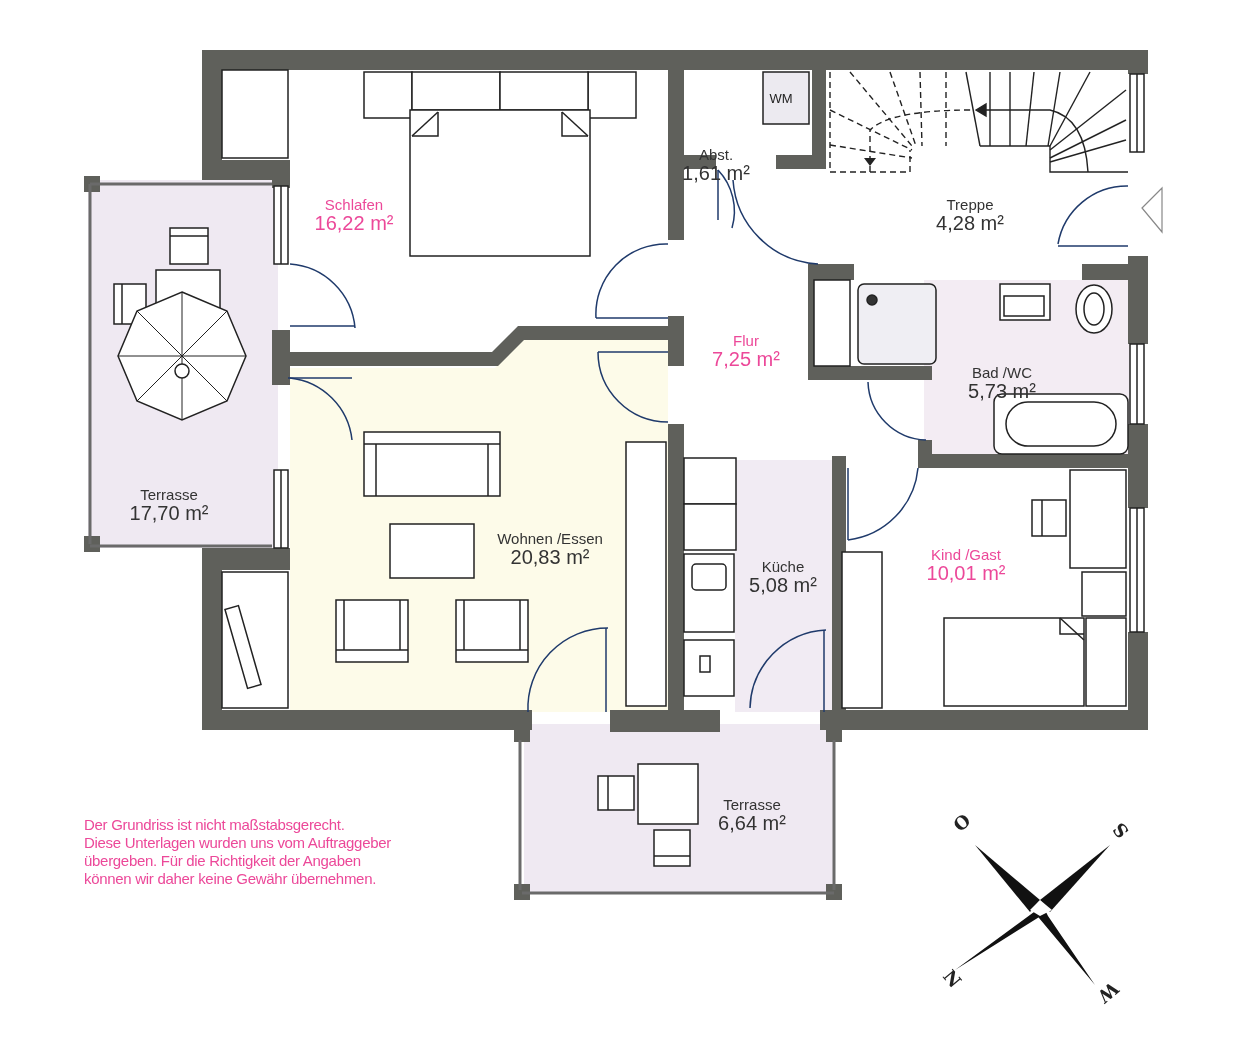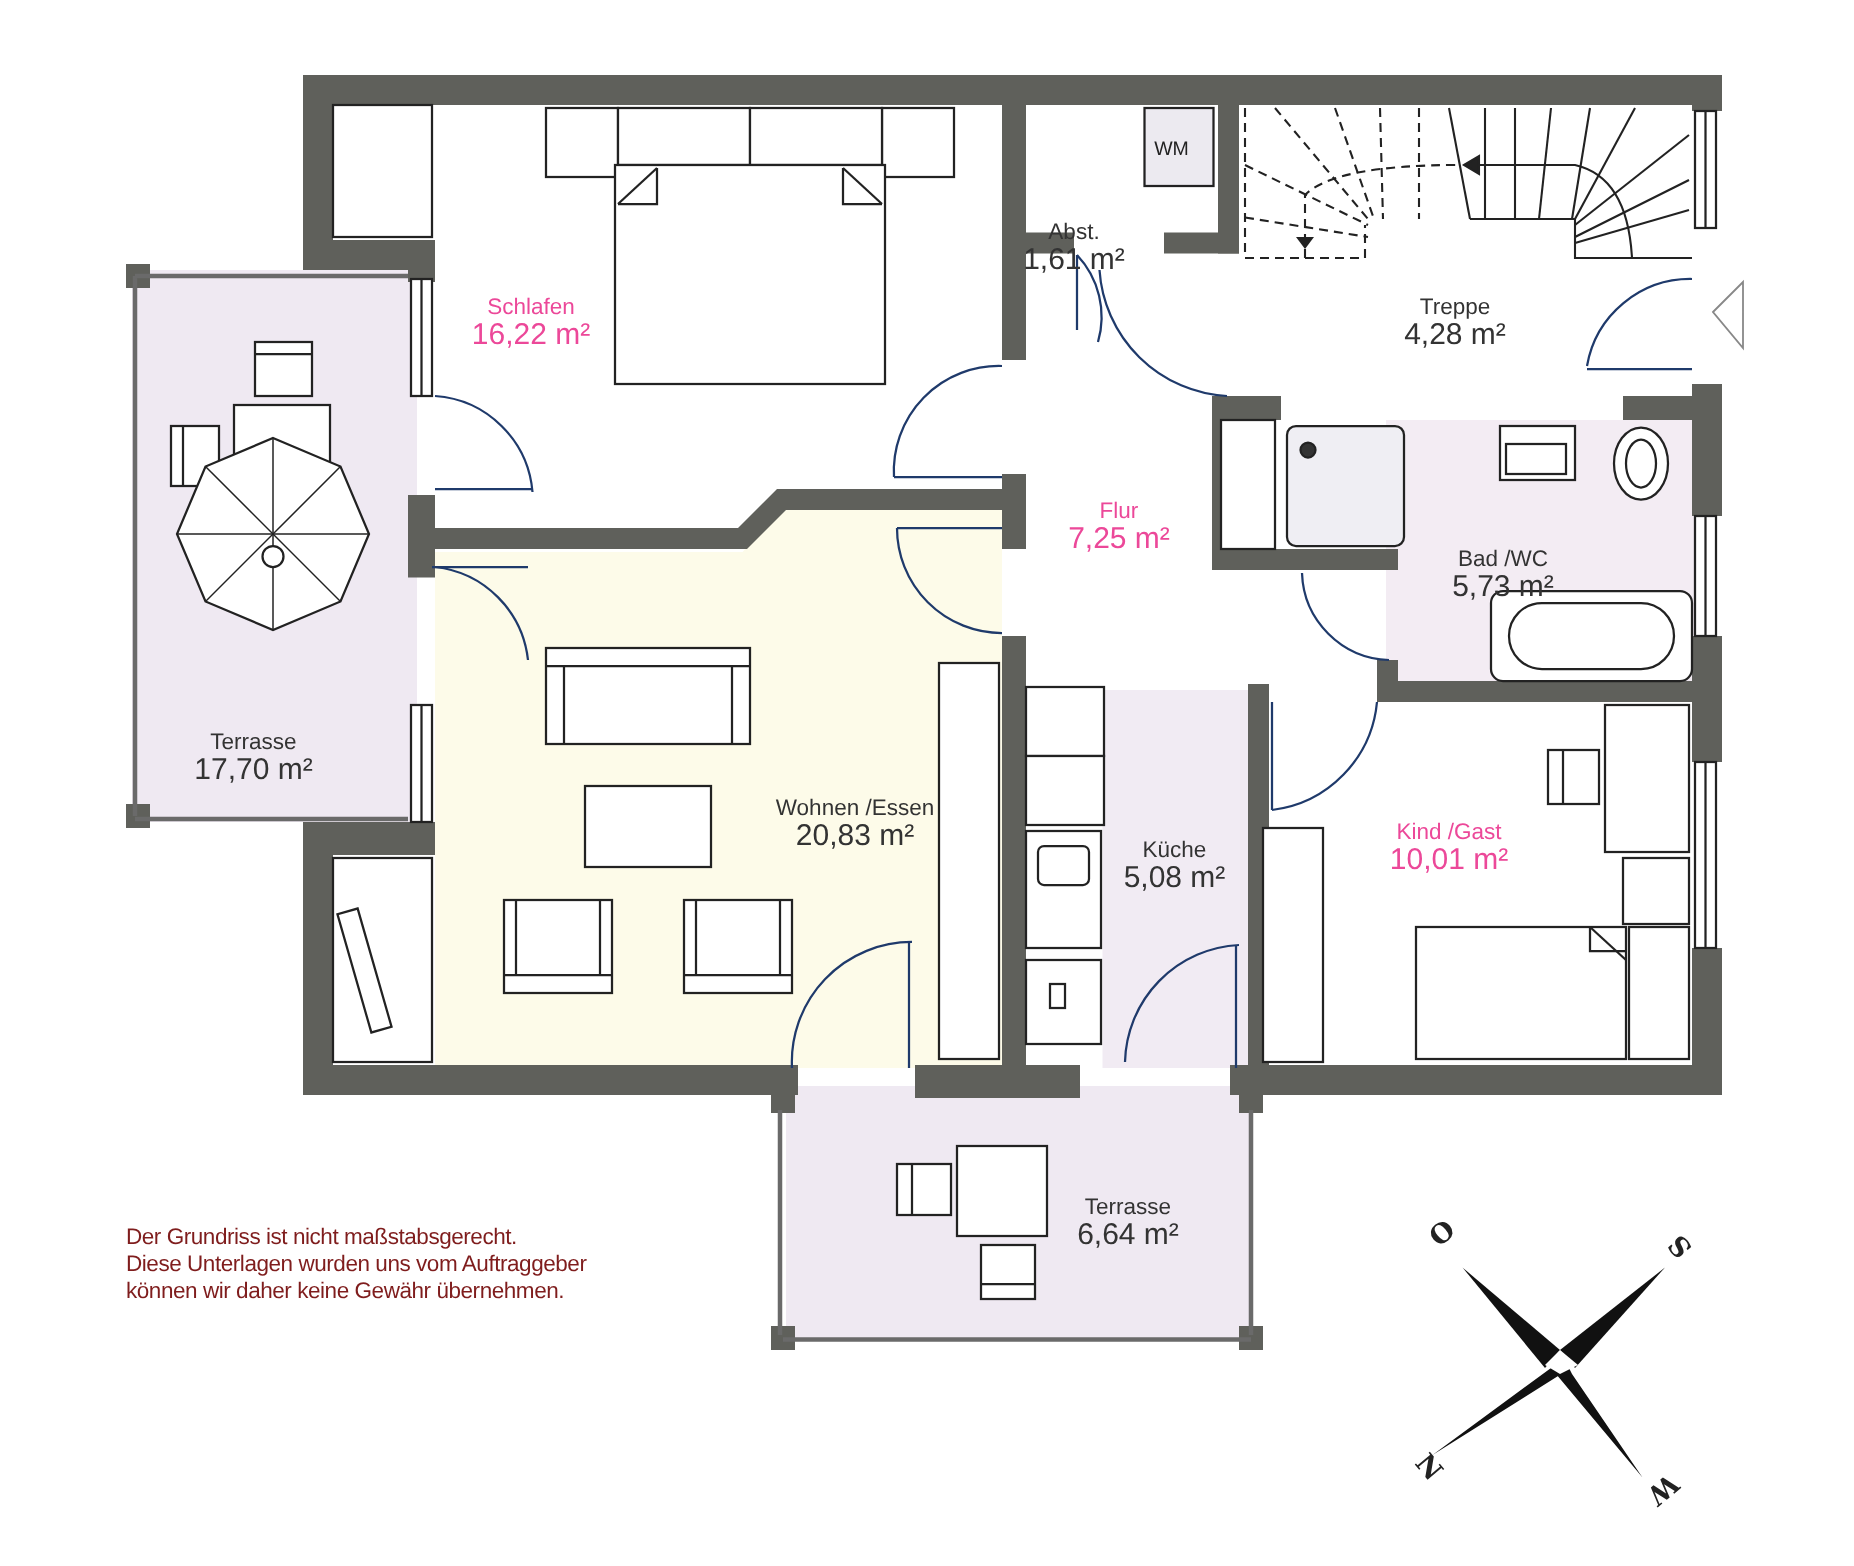--- a/index.html
+++ b/index.html
@@ -3,21 +3,21 @@
 <meta charset="utf-8">
 <style>
   html,body{margin:0;padding:0;background:#ffffff;}
   body{width:1236px;height:1044px;position:relative;overflow:hidden;font-family:"Liberation Sans",sans-serif;}
   svg.plan{position:absolute;left:0;top:0;}
   .lbl{position:absolute;text-align:center;font-size:15px;line-height:18px;white-space:nowrap;transform:translateX(-50%);}
   .lbl .n{display:block;}
   .lbl .a{display:block;font-size:20px;}
   .blue{color:#ec4899;}
   .dark{color:#333;}
-  .note{position:absolute;left:84px;top:816px;font-size:15px;line-height:18px;color:#7f1d1d;letter-spacing:-0.3px;}
+  .note{position:absolute;left:84px;top:816px;font-size:15px;line-height:18px;color:#ec4899;letter-spacing:-0.3px;}
   .note div{white-space:nowrap;}
   .compass-l{position:absolute;font-size:18px;font-weight:bold;color:#222;font-family:"DejaVu Serif",serif;}
   .wm{position:absolute;left:763px;top:72px;width:36px;height:52px;display:flex;align-items:center;justify-content:center;font-size:13px;color:#222;}
 </style>
 </head>
 <body>
 
 <svg class="plan" width="1236" height="1044" viewBox="0 0 1236 1044" xmlns="http://www.w3.org/2000/svg">
 
   <g>
@@ -266,39 +266,40 @@
   <span class="a">7,25 m²</span>
 </div>
 <div class="lbl dark" style="left:1002px;top:364px;">
   <span class="n">Bad /WC</span>
   <span class="a">5,73 m²</span>
 </div>
 <div class="lbl dark" style="left:169px;top:486px;">
   <span class="n">Terrasse</span>
   <span class="a">17,70 m²</span>
 </div>
-<div class="lbl dark" style="left:570px;top:530px;text-align:center;">
+<div class="lbl dark" style="left:550px;top:530px;text-align:center;">
   <span class="n">Wohnen /Essen</span>
   <span class="a">20,83 m²</span>
 </div>
 <div class="lbl dark" style="left:783px;top:558px;">
   <span class="n">Küche</span>
   <span class="a">5,08 m²</span>
 </div>
 <div class="lbl blue" style="left:966px;top:546px;">
   <span class="n">Kind /Gast</span>
   <span class="a">10,01 m²</span>
 </div>
 <div class="lbl dark" style="left:752px;top:796px;">
   <span class="n">Terrasse</span>
   <span class="a">6,64 m²</span>
 </div>
 
 <div class="note">
   <div>Der Grundriss ist nicht maßstabsgerecht.</div>
   <div>Diese Unterlagen wurden uns vom Auftraggeber</div>
+  <div>übergeben. Für die Richtigkeit der Angaben</div>
   <div>können wir daher keine Gewähr übernehmen.</div>
 </div>
 
 <div class="compass-l" style="left:954px;top:812px;transform:rotate(-40deg);">O</div>
 <div class="compass-l" style="left:1114px;top:820px;transform:rotate(-130deg);">S</div>
 <div class="compass-l" style="left:944px;top:968px;transform:rotate(50deg);">N</div>
 <div class="compass-l" style="left:1098px;top:982px;transform:rotate(140deg);">W</div>
 
 </body></html>

